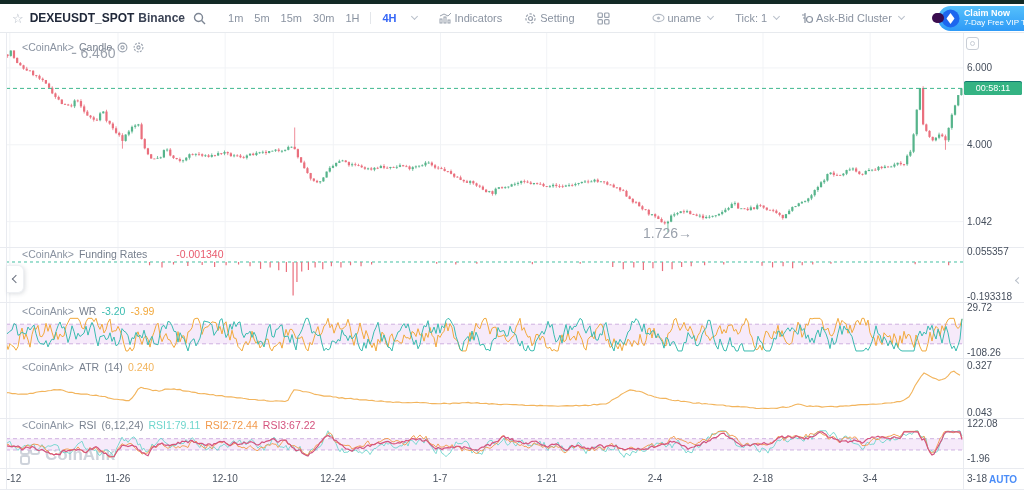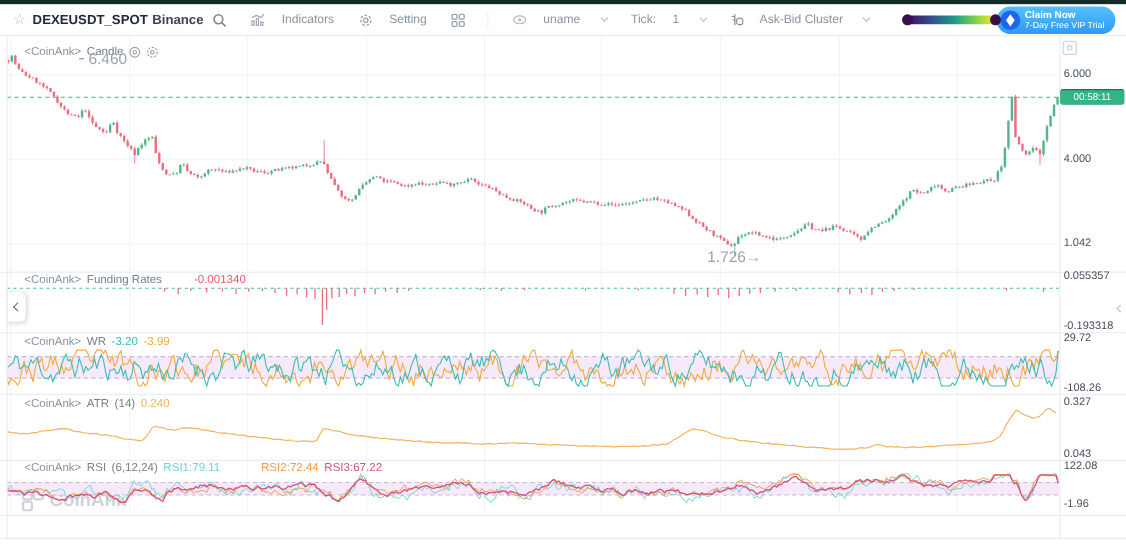--- a/index.html
+++ b/index.html
@@ -15,21 +15,21 @@
   .toolbar .sym { font-size:12px; font-weight:bold; color:#21293a; margin:0 4px 0 6px;text-align:center; }
   .toolbar .exch { font-size:12px; font-weight:bold; color:#3c4456; margin-right:8px; }
   .ic { display:inline-flex; align-items:center; justify-content:center; color:#9aa2ae; }
   .star { font-size:13px; color:#b2b9c4; }
   .tf-group { display:flex; align-items:center; gap:11px; margin-left:22px; }
   .tf { cursor:pointer; }
   .tf-sep { width:1px; height:12px; background:#e3e6ea; }
   .tf.active { color:#3566f6; font-weight:bold; }
   .chev { width:5px; height:5px; border-right:1.4px solid #b9c0ca; border-bottom:1.4px solid #b9c0ca;
     transform:rotate(45deg); display:inline-block; margin:-3px 0 0 4px; }
-  .tb-btn { display:flex; align-items:center; gap:15px; margin-left:22px; cursor:pointer;justify-content:center; }
+  .tb-btn { display:flex; align-items:center; gap:3px; margin-left:22px; cursor:pointer;justify-content:center; }
   .vdiv { width:1px; height:15px; background:#eceef2; margin-left:20px; }
   .grad-wrap { position:relative; width:86px; height:8px; margin-left:34px; border-radius:4px;
     background:linear-gradient(90deg,#46075a 0%,#32508d 28%,#1fa187 55%,#9fda3a 82%,#fde725 100%); }
   .grad-dot { position:absolute; top:-1px; width:10px; height:10px; border-radius:50%; background:#3a0d4f; }
   .grad-dot.l { left:-4px; } .grad-dot.r { right:-4px; }
   .claim { margin-left:auto; margin-right:2px; height:25px; border-radius:13px; display:flex; align-items:center;
     background:linear-gradient(180deg,#55c0fb,#2e9af7); padding:0 10px 0 3px; color:#fff; cursor:pointer; }
   .claim .txt { display:flex; flex-direction:column; line-height:10px; margin-left:4px; }
   .claim .l1 { font-size:9px; font-weight:bold; }
   .claim .l2 { font-size:8px; }
@@ -69,20 +69,30 @@
   <div class="toolbar">
     <span class="ic star">☆</span>
     <span class="sym">DEXEUSDT_SPOT</span>
     <span class="exch">Binance</span>
     <span class="ic">
       <svg width="13" height="13" viewBox="0 0 13 13">
           <circle cx="5.5" cy="5.5" r="4" fill="none" stroke="#7d8694" stroke-width="1.4"></circle>
           <line x1="8.6" y1="8.6" x2="12" y2="12" stroke="#7d8694" stroke-width="1.4"></line>
         </svg>
     </span>
+    <div class="tf-group">
+      <span class="tf">1m</span>
+      <span class="tf">5m</span>
+      <span class="tf">15m</span>
+      <span class="tf">30m</span>
+      <span class="tf">1H</span>
+      <span class="tf-sep"></span>
+      <span class="tf active">4H</span>
+      <span class="chev"></span>
+    </div>
     <div class="tb-btn">
       <span class="ic">
         <svg width="13" height="12" viewBox="0 0 13 12">
             <rect x="1" y="7" width="2" height="4" fill="none" stroke="#9aa2ae"></rect>
             <rect x="5" y="5" width="2" height="6" fill="none" stroke="#9aa2ae"></rect>
             <rect x="9" y="8" width="2" height="3" fill="none" stroke="#9aa2ae"></rect>
             <polyline points="1,4 5,2 9,4 12,1" fill="none" stroke="#9aa2ae"></polyline>
           </svg>
       </span>
       <span>Indicators</span>
@@ -914,38 +924,51 @@
       <span class="src">&lt;CoinAnk&gt;</span>
       <span>ATR</span>
       <span>(14)</span>
       <span id="atr-val" style="color: rgb(242, 180, 92);">0.240</span>
     </div>
     <div class="pl" style="left:22px; top:386px">
       <span class="src">&lt;CoinAnk&gt;</span>
       <span>RSI</span>
       <span>(6,12,24)</span>
       <span id="rsi-v1" style="color: rgb(111, 214, 205);">RSI1:79.11</span>
-      <span id="rsi-v2" style="color: rgb(242, 153, 74); margin-left: 32px;">RSI2:72.44</span>
+      <span id="rsi-v2" style="color: rgb(242, 153, 74);">RSI2:72.44</span>
       <span id="rsi-v3" style="color: rgb(212, 83, 126);">RSI3:67.22</span>
     </div>
 
     <div class="axis-lab" style="top:30px">6.000</div>
     <div class="axis-lab" style="top:107px">4.000</div>
     <div class="axis-lab" style="top:184px">1.042</div>
     <div class="badge" id="price-badge" style="top: 48px; height: 14px; font-size: 10px; font-weight: bold; line-height: 14px; background: #0f766e;">5.468</div>
     <div class="badge" id="countdown-badge" style="top: 49px; height: 13px; font-size: 9px; line-height: 13px; background: rgb(52, 179, 131);">00:58:11</div>
     <div class="axis-lab" style="top:214px">0.055357</div>
     <div class="axis-lab" style="top:259px">-0.193318</div>
     <div class="axis-lab" style="top:270px">29.72</div>
     <div class="axis-lab" style="top:315px">-108.26</div>
     <div class="axis-lab" style="top:328px">0.327</div>
     <div class="axis-lab" style="top:375px">0.043</div>
     <div class="axis-lab" style="top:386px">122.08</div>
     <div class="axis-lab" style="top:421px">-1.96</div>
 
+    <div class="time-row">
+      <span class="t-lab" style="left:14px">-12</span>
+      <span class="t-lab" style="left:118px">11-26</span>
+      <span class="t-lab" style="left:225px">12-10</span>
+      <span class="t-lab" style="left:333px">12-24</span>
+      <span class="t-lab" style="left:440px">1-7</span>
+      <span class="t-lab" style="left:547px">1-21</span>
+      <span class="t-lab" style="left:655px">2-4</span>
+      <span class="t-lab" style="left:763px">2-18</span>
+      <span class="t-lab" style="left:870px">3-4</span>
+      <span class="t-lab" style="left:977px">3-18</span>
+      <span class="auto">AUTO</span>
+    </div>
 
     <div class="collapse-btn">
         <span class="chev"></span>
       </div>
     <div class="right-handle">
         <span class="chev"></span>
       </div>
     <div class="cam-btn">
         <i></i>
       </div>

